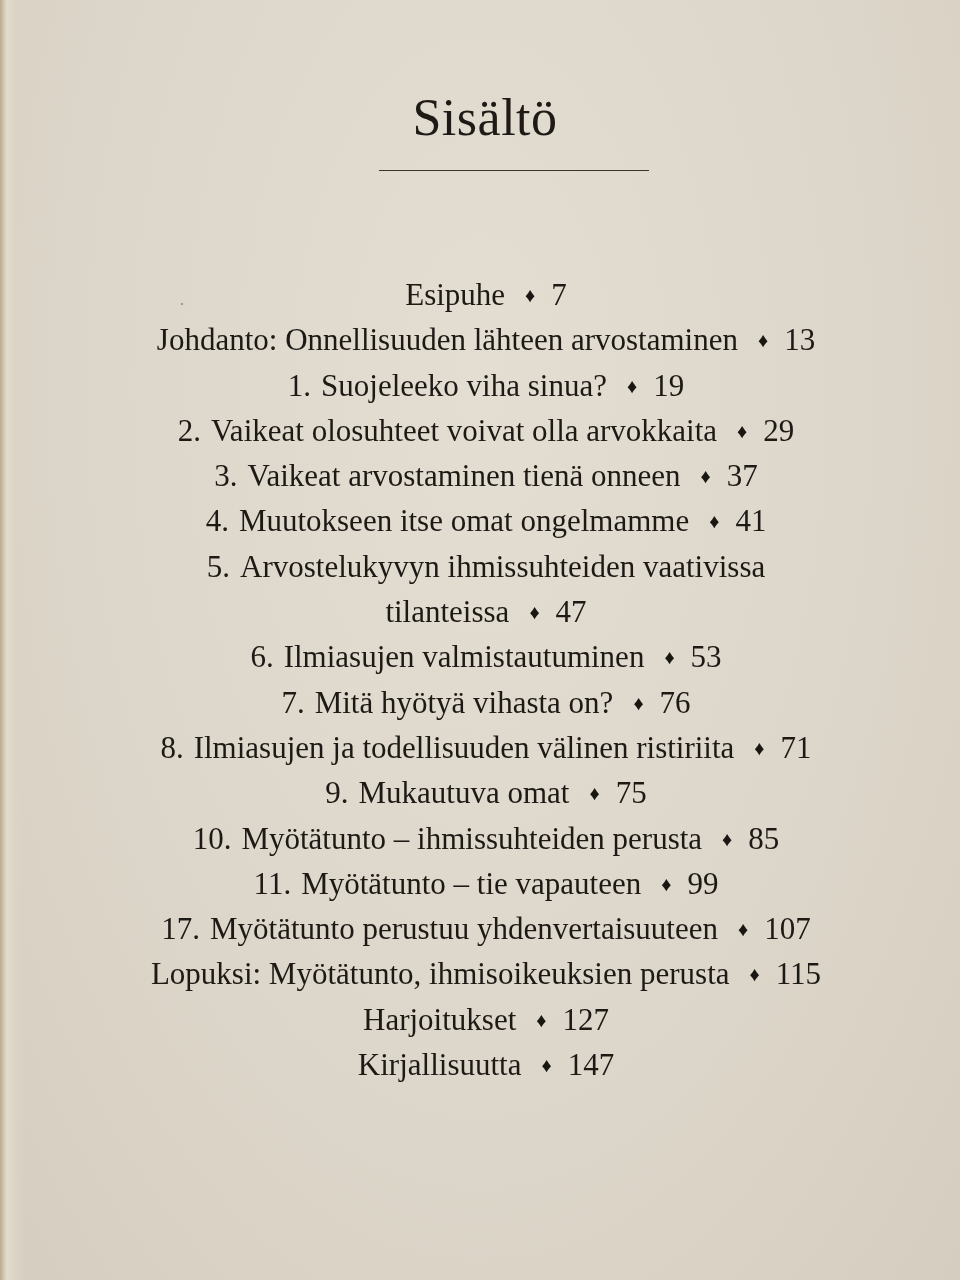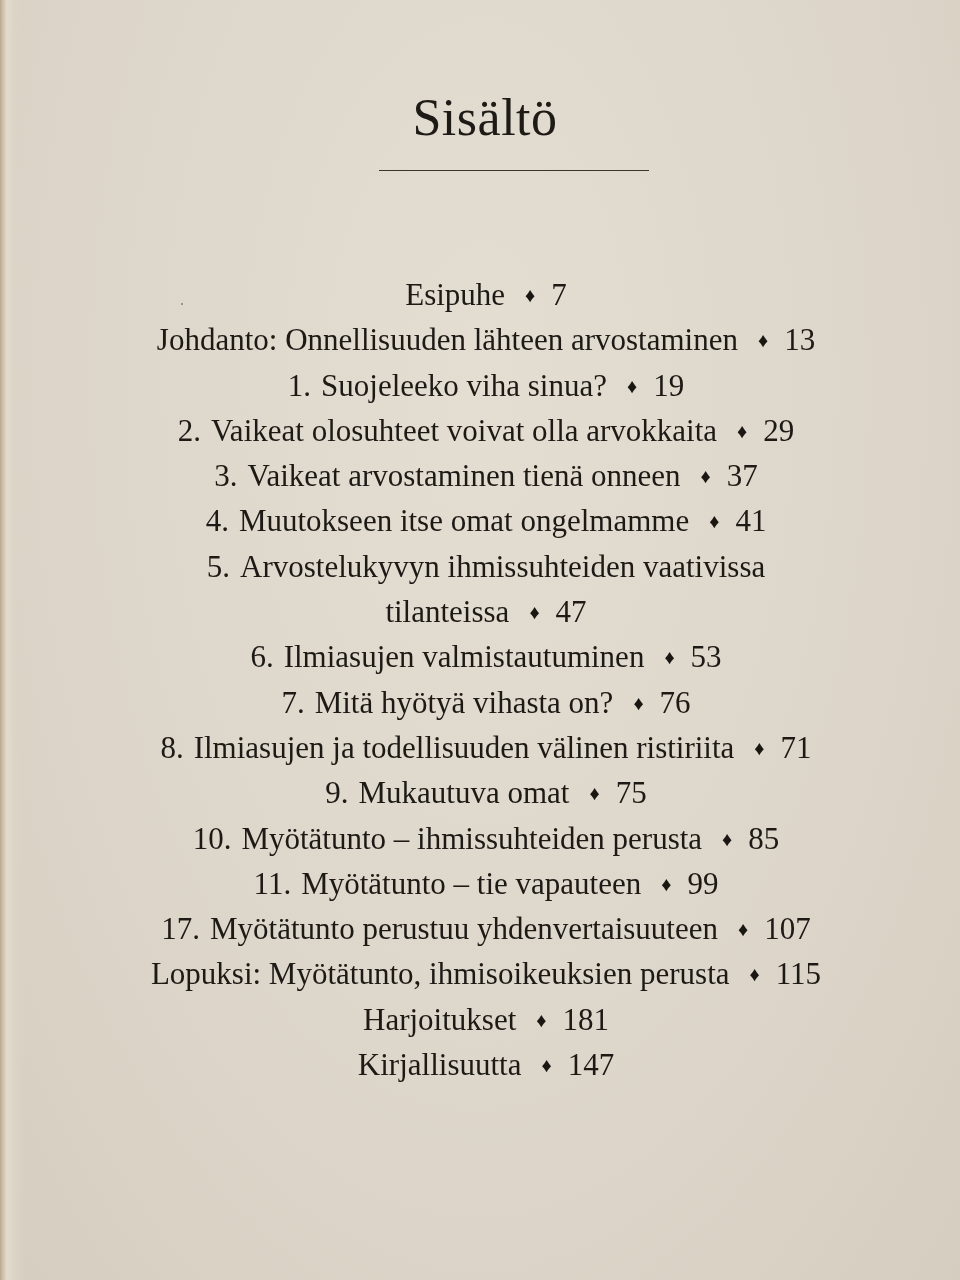--- a/index.html
+++ b/index.html
@@ -138,19 +138,19 @@
     <li class="toc-line">
       <span class="num">11.</span><span>Myötätunto – tie vapauteen</span><span class="sep">♦</span><span class="page-num">99</span>
     </li>
     <li class="toc-line">
       <span class="num">17.</span><span>Myötätunto perustuu yhdenvertaisuuteen</span><span class="sep">♦</span><span class="page-num">107</span>
     </li>
     <li class="toc-line">
       <span>Lopuksi: Myötätunto, ihmisoikeuksien perusta</span><span class="sep">♦</span><span class="page-num">115</span>
     </li>
     <li class="toc-line">
-      <span>Harjoitukset</span><span class="sep">♦</span><span class="page-num">181</span>
+      <span>Harjoitukset</span><span class="sep">♦</span><span class="page-num">127</span>
     </li>
     <li class="toc-line">
       <span>Kirjallisuutta</span><span class="sep">♦</span><span class="page-num">147</span>
     </li>
   </ul>
 </div>
 
 </body></html>

